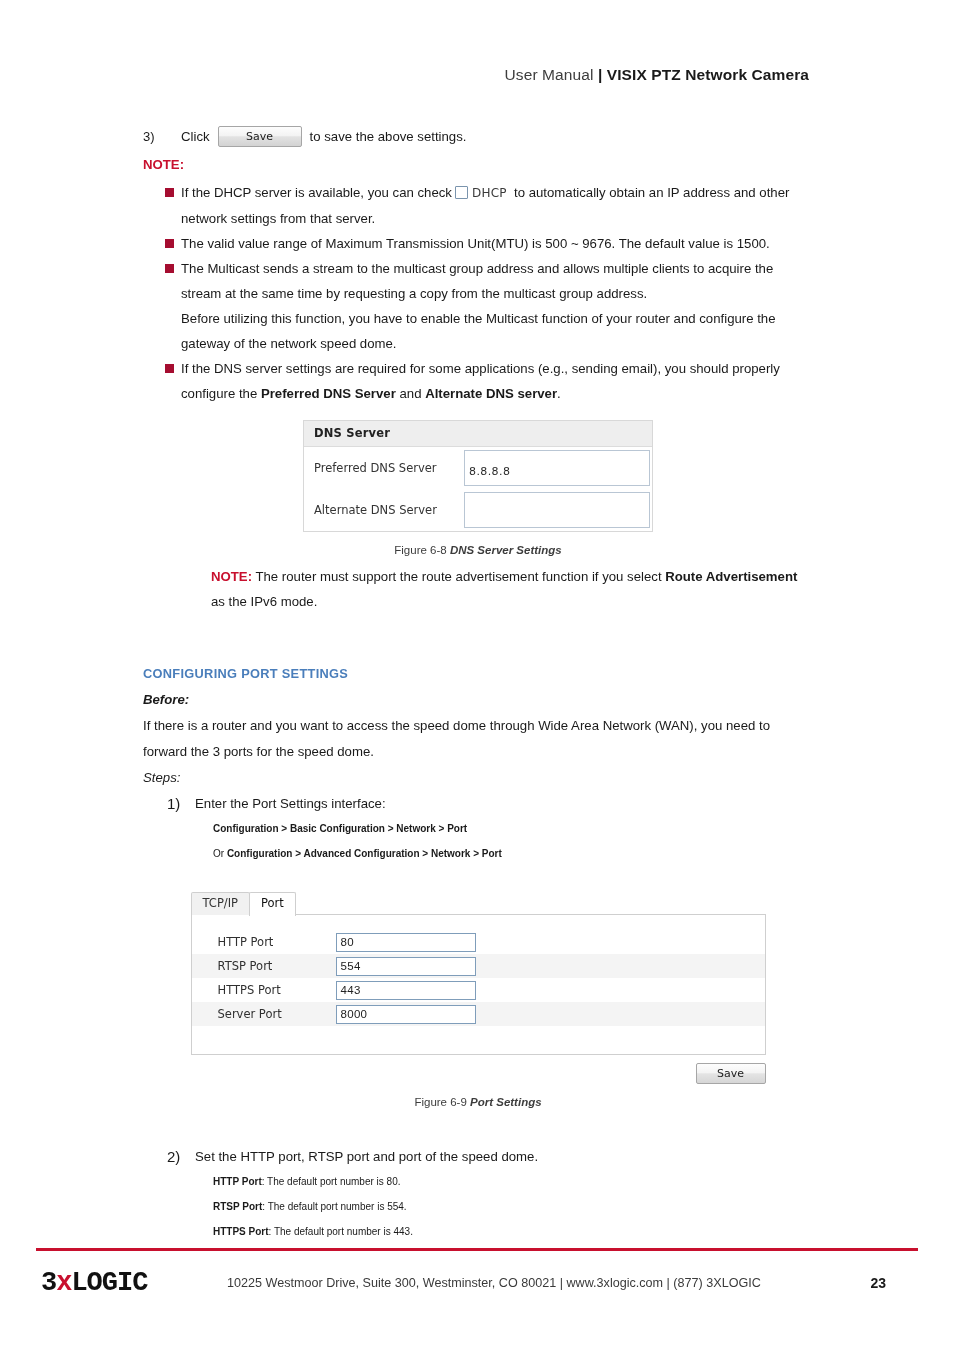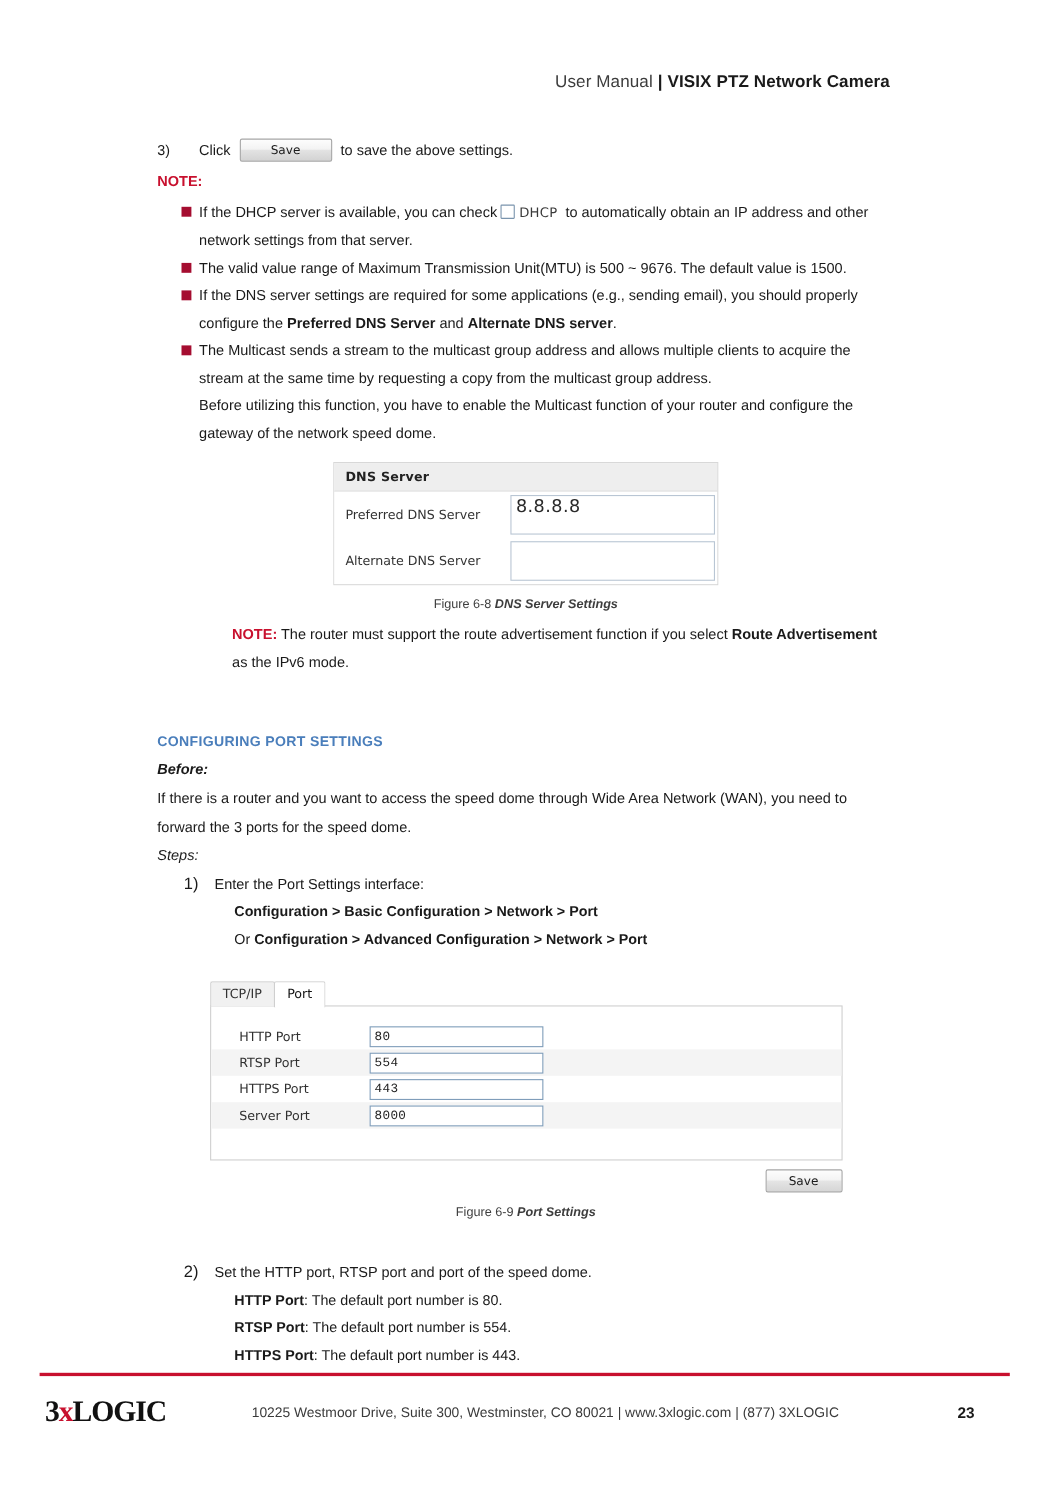--- a/index.html
+++ b/index.html
@@ -141,24 +141,24 @@
     flex: 0 0 150px;
     font-size: 11.5px;
     color: #333;
   }
   .dns-input {
     flex: 1 1 auto;
     margin-right: 2px;
     height: 36px;
     border: 1px solid #b9c6d4;
     background: #ffffff;
-    font-size: 16px;
+    font-size: 11px;
     color: #2a2a2a;
     line-height: 17px;
-    padding: 0 4px;
+    padding: 12px 4px;
     font-family: "DejaVu Sans", sans-serif;
     letter-spacing: .4px;
   }
 
   
   .fig-caption {
     text-align: center;
     font-size: 11.5px;
     color: #3d3d3d;
     margin-top: 12px;
@@ -211,21 +211,21 @@
   }
   .step-list > li .num {
     position: absolute;
     left: 24px;
     top: 0;
     font-size: 15px;
     color: #1a1a1a;
   }
   .step-sub {
     padding-left: 70px;
-    font-size: 13px;
+    font-size: 10px;
     line-height: 25px;
   }
   .step-sub b { font-weight: 700; }
 
   
   .port-figure {
     width: 575px;
     margin: 26px auto 0 auto;
     font-family: "DejaVu Sans", sans-serif;
     position: relative;
@@ -271,29 +271,29 @@
     padding-left: 26px;
   }
   .port-row.alt { background: #f4f4f4; }
   .port-label {
     width: 118px;
     flex: 0 0 118px;
     font-size: 11.5px;
     color: #303030;
   }
   .port-input {
-    width: 158px;
+    width: 140px;
     height: 19px;
     border: 1px solid #7f9dba;
     background: #ffffff;
     font-size: 11.5px;
     color: #222;
     line-height: 17px;
     padding: 0 4px;
-    font-family: Liberation Mono, monospace;
+    font-family: Liberation Sans, sans-serif;
     letter-spacing: .3px;
   }
   .port-save-wrap {
     display: flex;
     justify-content: flex-end;
     margin-top: 8px;
     padding-right: 0px;
   }
   .port-save-btn {
     min-width: 70px;
@@ -323,21 +323,21 @@
     right: 36px;
     top: 1268px;
     display: flex;
     align-items: center;
   }
   .logo {
     font-size: 27px;
     font-weight: 700;
     letter-spacing: -1px;
     color: #111111;
-    font-family: Liberation Serif, serif;
+    font-family: Liberation Mono, monospace;
     flex: 0 0 auto;
     margin-left: 5px;
   }
   .logo .x { color: #c8102e; }
   .footer-address {
     flex: 1 1 auto;
     text-align: center;
     font-size: 12.6px;
     color: #3a3a3a;
     padding-right: 30px;
@@ -364,22 +364,22 @@
     <span class="step-text">Click</span>
     <span class="ui-save-btn">Save</span>
     <span class="step-text">to save the above settings.</span>
   </div>
 
   <div class="note-label">NOTE:</div>
 
   <ul class="bullets">
     <li><span>If the DHCP server is available, you can check</span><span class="inline-checkbox"></span><span class="inline-cb-label">DHCP</span>&nbsp; <span>to automatically obtain an IP address and other network settings from that server.</span></li>
     <li>The valid value range of Maximum Transmission Unit(MTU) is 500 ~ 9676. The default value is 1500.</li>
+    <li><span>The Multicast sends a stream to the multicast group address and allows multiple clients to acquire the stream at the same time by requesting a copy from the multicast group address.</span><br><span>Before utilizing this function, you have to enable the Multicast function of your router and configure the gateway of the network speed dome.</span></li>
     <li><span>If the DNS server settings are required for some applications (e.g., sending email), you should properly configure the </span><b>Preferred DNS Server</b><span> and </span><b>Alternate DNS server</b><span>.</span></li>
-    <li><span>The Multicast sends a stream to the multicast group address and allows multiple clients to acquire the stream at the same time by requesting a copy from the multicast group address.</span><br><span>Before utilizing this function, you have to enable the Multicast function of your router and configure the gateway of the network speed dome.</span></li>
   </ul>
 
   <div class="dns-figure">
     <div class="dns-title">DNS Server</div>
     <div class="dns-row">
       <span class="dns-label">Preferred DNS Server</span>
       <span class="dns-input">8.8.8.8</span>
     </div>
     <div class="dns-row alt">
       <span class="dns-label">Alternate DNS Server</span>

